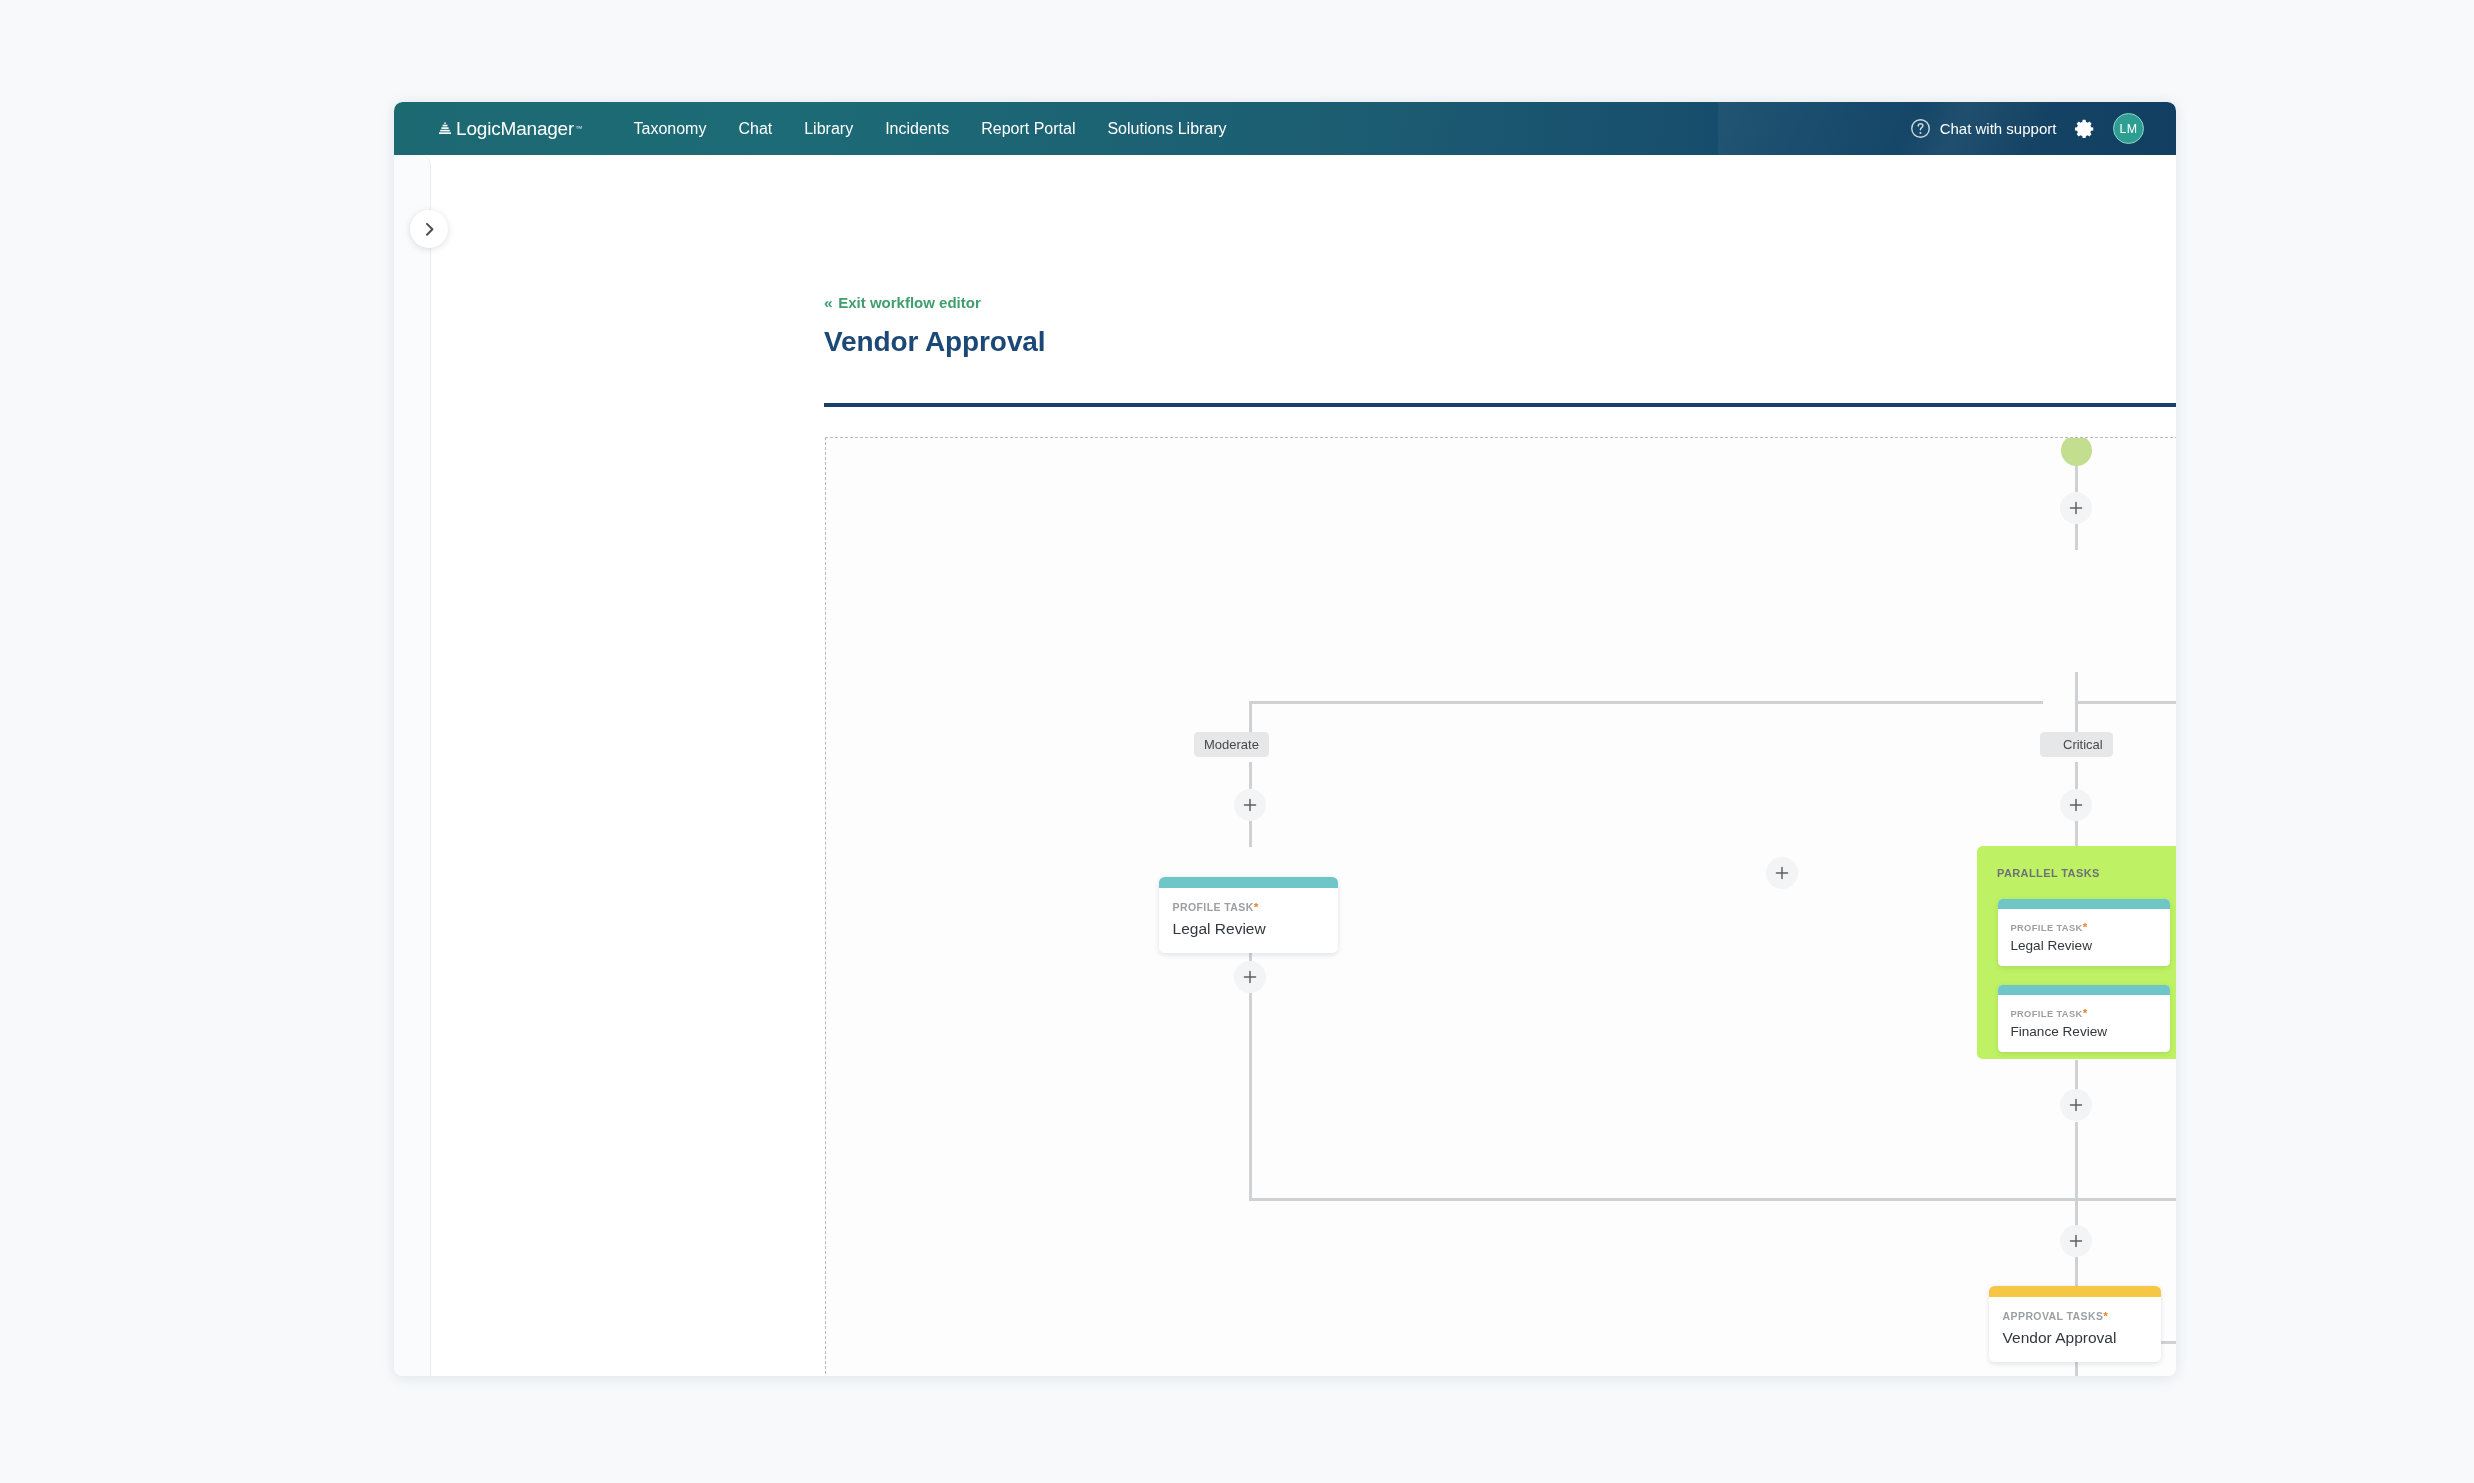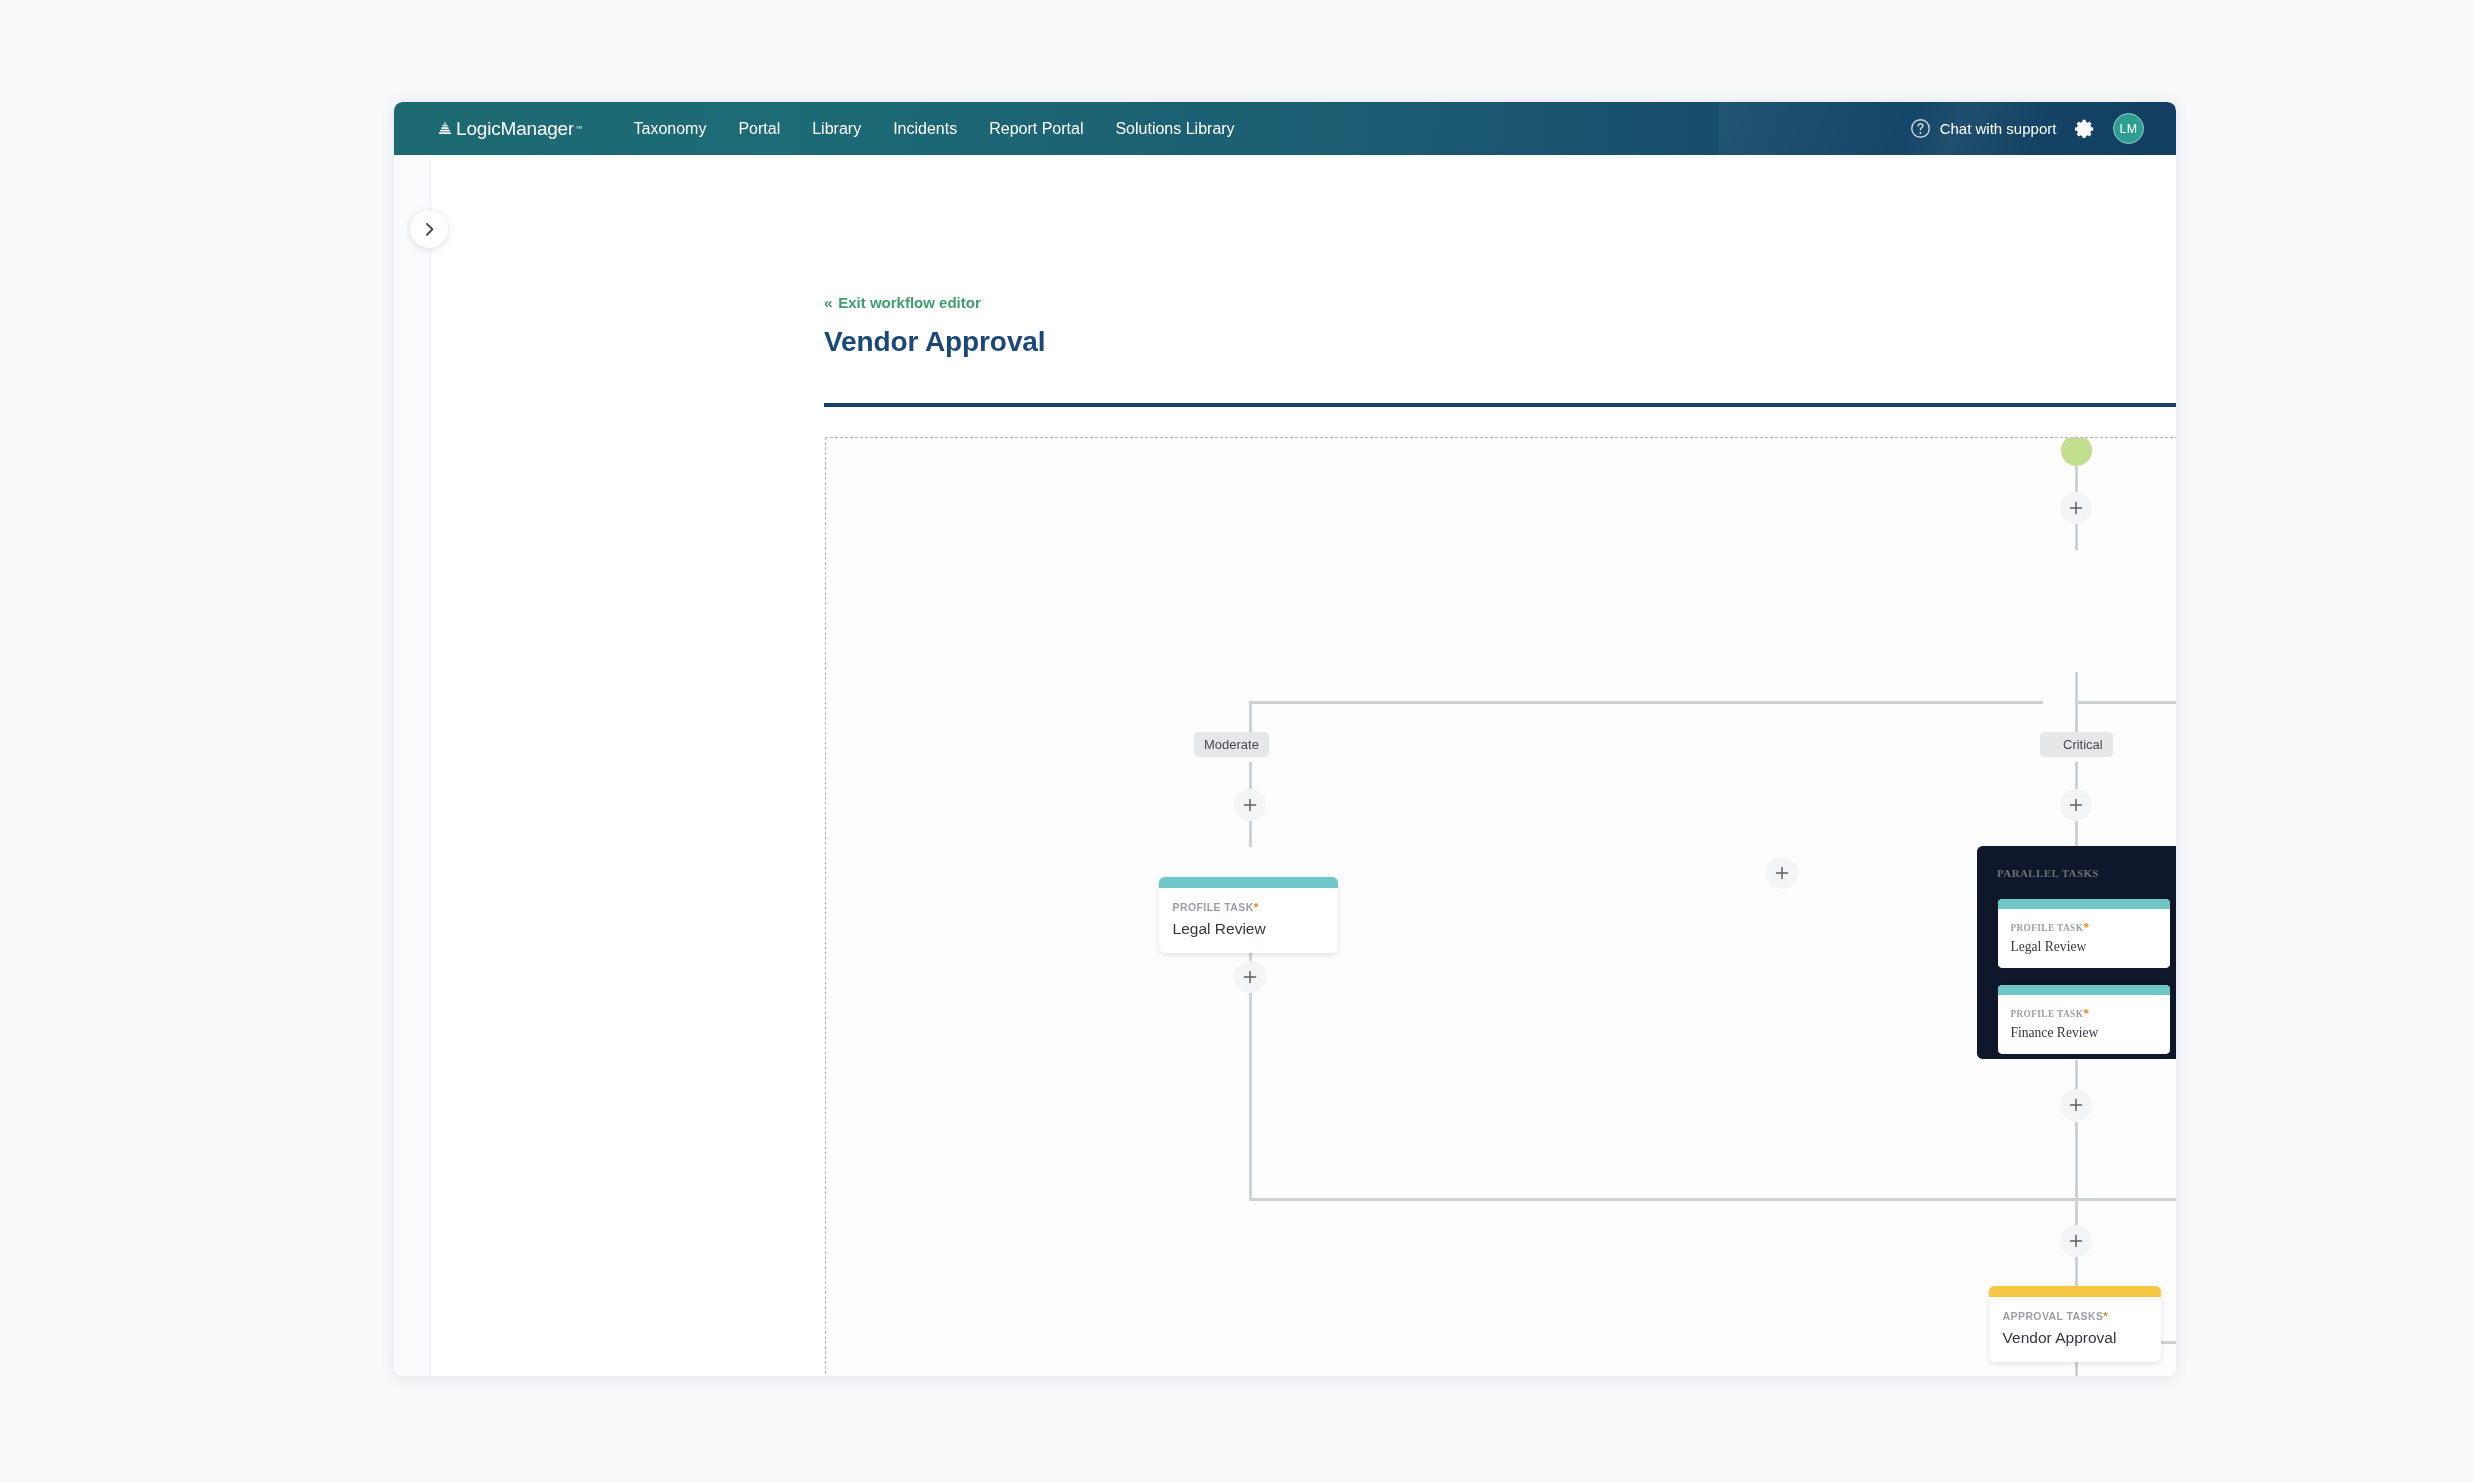--- a/index.html
+++ b/index.html
@@ -156,21 +156,21 @@
   .card-bar { height: 11px; width: 100%; }
   .card-body { padding: 12.4px 13.6px 15px 13.6px; }
   .card-kicker {
     font-size: 10.5px; letter-spacing: 0.4px; color: #9b9fa4; font-weight: 600;
   }
   .card-kicker .req { color: #e8801f; font-size: 11.8px; }
   .card-title { margin-top: 5.6px; font-size: 15.5px; color: #33383e; }
 
   .parallel-group {
     position: absolute; z-index: 5;
-    background: #0f172a; border-radius: 5.6px; font-family: Liberation Serif, serif;
+    background: #bef264; border-radius: 5.6px;
   }
   .parallel-label {
     position: absolute; left: 20px; top: 21px;
     font-size: 11px; letter-spacing: 0.4px; color: #6d7278; font-weight: 600;
   }
   .pg-card {
     position: absolute; left: 21px;
     width: 172px;
     background: #ffffff; border-radius: 4.3px;
     box-shadow: 0 1.2px 5px rgba(40,55,75,0.12);
@@ -197,21 +197,21 @@
           <rect x="6.6" y="9.4" width="10.8" height="2.5" fill="#ffffff"></rect>
           <rect x="4.8" y="13.2" width="14.4" height="2.5" fill="#ffffff"></rect>
           <rect x="3.0" y="17.0" width="18.0" height="2.5" fill="#ffffff"></rect>
         </svg>
         <span>LogicManager</span>
         <span class="brand-tm">™</span>
       </div>
 
       <div class="nav-items">
         <div class="nav-item">Taxonomy</div>
-        <div class="nav-item">Portal</div>
+        <div class="nav-item">Chat</div>
         <div class="nav-item">Library</div>
         <div class="nav-item">Incidents</div>
         <div class="nav-item">Report Portal</div>
         <div class="nav-item">Solutions Library</div>
       </div>
 
       <div class="nav-right">
         <svg class="help-icon" viewBox="0 0 24 24">
           <circle cx="12" cy="12" r="10" fill="none" stroke="#cdd8de" stroke-width="1.6"></circle>
           <path d="M9.4 9.1c0-1.5 1.2-2.5 2.7-2.5 1.5 0 2.6 1 2.6 2.3 0 1.1-.6 1.7-1.6 2.3-.9.6-1.2 1-1.2 1.9v.4" fill="none" stroke="#cdd8de" stroke-width="1.7" stroke-linecap="round"></path>

